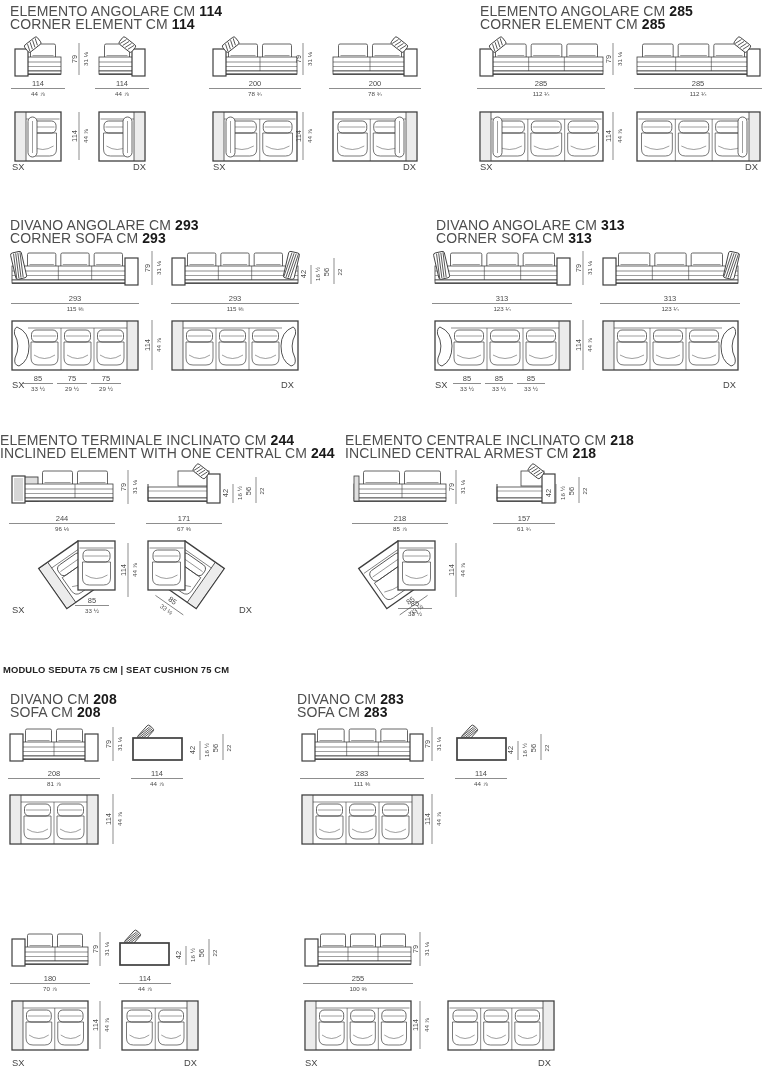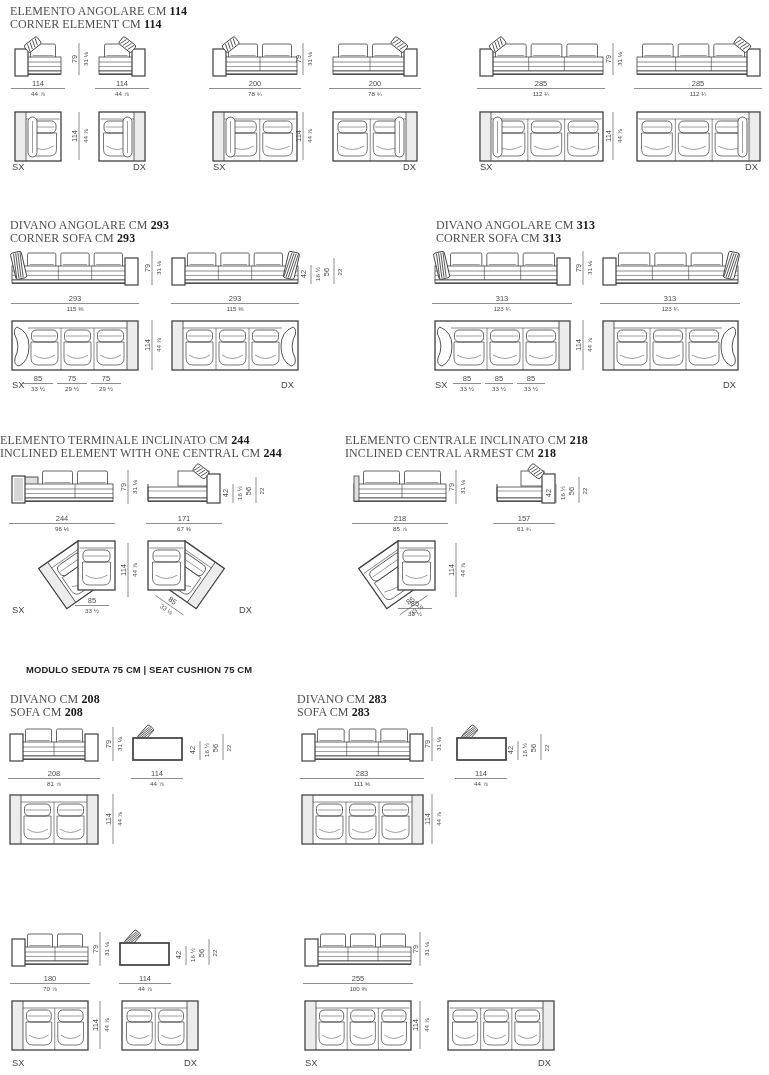--- a/index.html
+++ b/index.html
@@ -1,17 +1,17 @@
 <!DOCTYPE html>
 <html><head>
 <meta charset="utf-8">
 <style>
   html,body{margin:0;padding:0;background:#ffffff;font-family:"Liberation Sans",sans-serif;}
   .page{position:relative;width:769px;height:1075px;background:#fff;overflow:hidden;}
-  .module-title{position:absolute;font-size:12px;line-height:13px;color:#4e4e4e;letter-spacing:.1px;white-space:nowrap;font-family:Liberation Serif, serif;}
+  .module-title{position:absolute;font-size:14px;line-height:13px;color:#4e4e4e;letter-spacing:.1px;white-space:nowrap;}
   .module-title b{color:#191919;font-weight:700;}
   .section-header{position:absolute;font-size:9.4px;font-weight:700;color:#232323;letter-spacing:.15px;white-space:nowrap;}
   #drawing-layer{position:absolute;left:0;top:0;}
   #drawing-layer text{font-family:"Liberation Sans",sans-serif;}
   .dc{font-size:7.5px;fill:#4a4a4a;}
   .di{font-size:6.2px;fill:#4a4a4a;}
   .lab{font-size:9.3px;fill:#454545;}
 </style>
 </head>
 <body>
@@ -972,38 +972,42 @@
         <text x="0" y="0" class="di" text-anchor="middle" transform="translate(428.5 1025) rotate(-90)">44 ⅞</text>
         <text x="305" y="1066" class="lab" text-anchor="start">SX</text>
         <text x="538" y="1066" class="lab" text-anchor="start">DX</text>
       </g>
     </svg>
 
   <div class="module-title" style="left:10px;top:5px">
     <div><span>ELEMENTO ANGOLARE CM</span>&nbsp;<b>114</b></div>
     <div><span>CORNER ELEMENT CM</span>&nbsp;<b>114</b></div>
   </div>
+  <div class="module-title" style="left:480px;top:5px">
+    <div><span>ELEMENTO ANGOLARE CM</span>&nbsp;<b>285</b></div>
+    <div><span>CORNER ELEMENT CM</span>&nbsp;<b>285</b></div>
+  </div>
   <div class="module-title" style="left:10px;top:219px">
     <div><span>DIVANO ANGOLARE CM</span>&nbsp;<b>293</b></div>
     <div><span>CORNER SOFA CM</span>&nbsp;<b>293</b></div>
   </div>
   <div class="module-title" style="left:436px;top:219px">
     <div><span>DIVANO ANGOLARE CM</span>&nbsp;<b>313</b></div>
     <div><span>CORNER SOFA CM</span>&nbsp;<b>313</b></div>
   </div>
   <div class="module-title" style="left:0;top:434px">
     <div><span>ELEMENTO TERMINALE INCLINATO CM</span>&nbsp;<b>244</b></div>
     <div><span>INCLINED ELEMENT WITH ONE CENTRAL CM</span>&nbsp;<b>244</b></div>
   </div>
   <div class="module-title" style="left:345px;top:434px">
     <div><span>ELEMENTO CENTRALE INCLINATO CM</span>&nbsp;<b>218</b></div>
     <div><span>INCLINED CENTRAL ARMEST CM</span>&nbsp;<b>218</b></div>
   </div>
 
-  <div class="section-header" style="left:26px;top:664px">MODULO SEDUTA 75 CM | SEAT CUSHION 75 CM</div>
+  <div class="section-header" style="left:3px;top:664px">MODULO SEDUTA 75 CM | SEAT CUSHION 75 CM</div>
 
   <div class="module-title" style="left:10px;top:693px">
     <div><span>DIVANO CM</span>&nbsp;<b>208</b></div>
     <div><span>SOFA CM</span>&nbsp;<b>208</b></div>
   </div>
   <div class="module-title" style="left:297px;top:693px">
     <div><span>DIVANO CM</span>&nbsp;<b>283</b></div>
     <div><span>SOFA CM</span>&nbsp;<b>283</b></div>
   </div>
 

